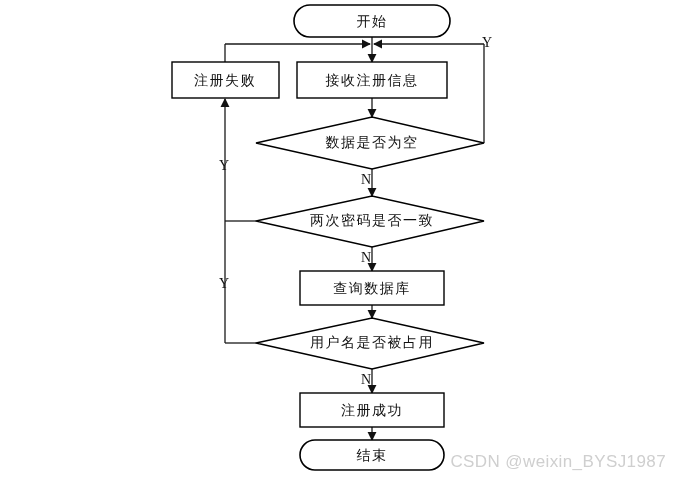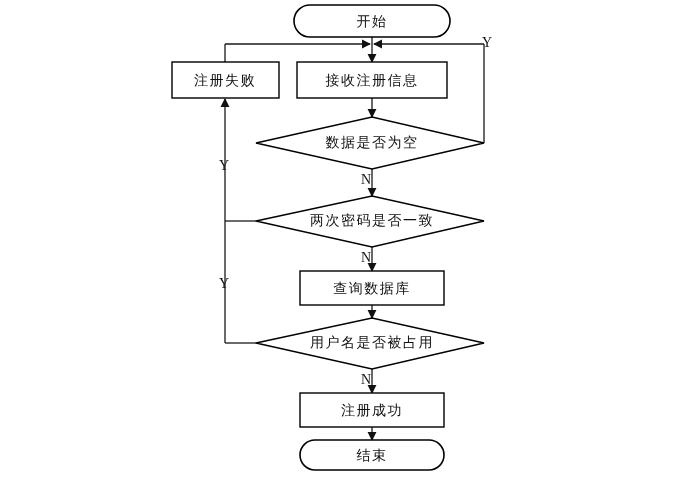--- a/index.html
+++ b/index.html
@@ -153,13 +153,14 @@
     </g>
 
     <text class="edge-label" x="487" y="44">Y</text>
     <text class="edge-label" x="366" y="181">N</text>
     <text class="edge-label" x="224" y="167">Y</text>
     <text class="edge-label" x="366" y="259">N</text>
     <text class="edge-label" x="224" y="285">Y</text>
     <text class="edge-label" x="366" y="381">N</text>
   </svg>
 
+  <div class="watermark">CSDN @weixin_BYSJ1987</div>
 </div>
 
 </body></html>

